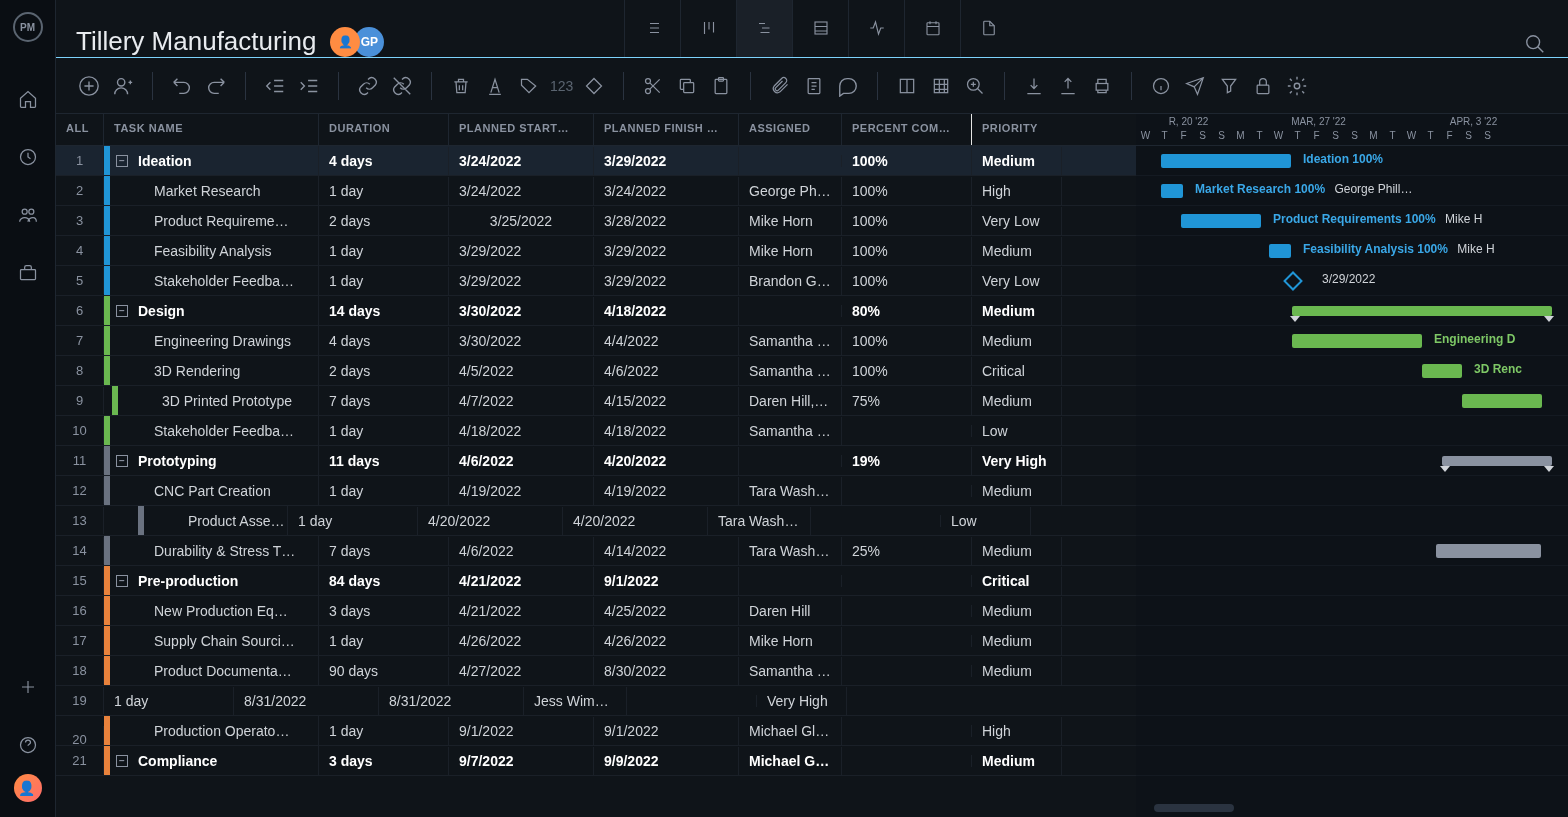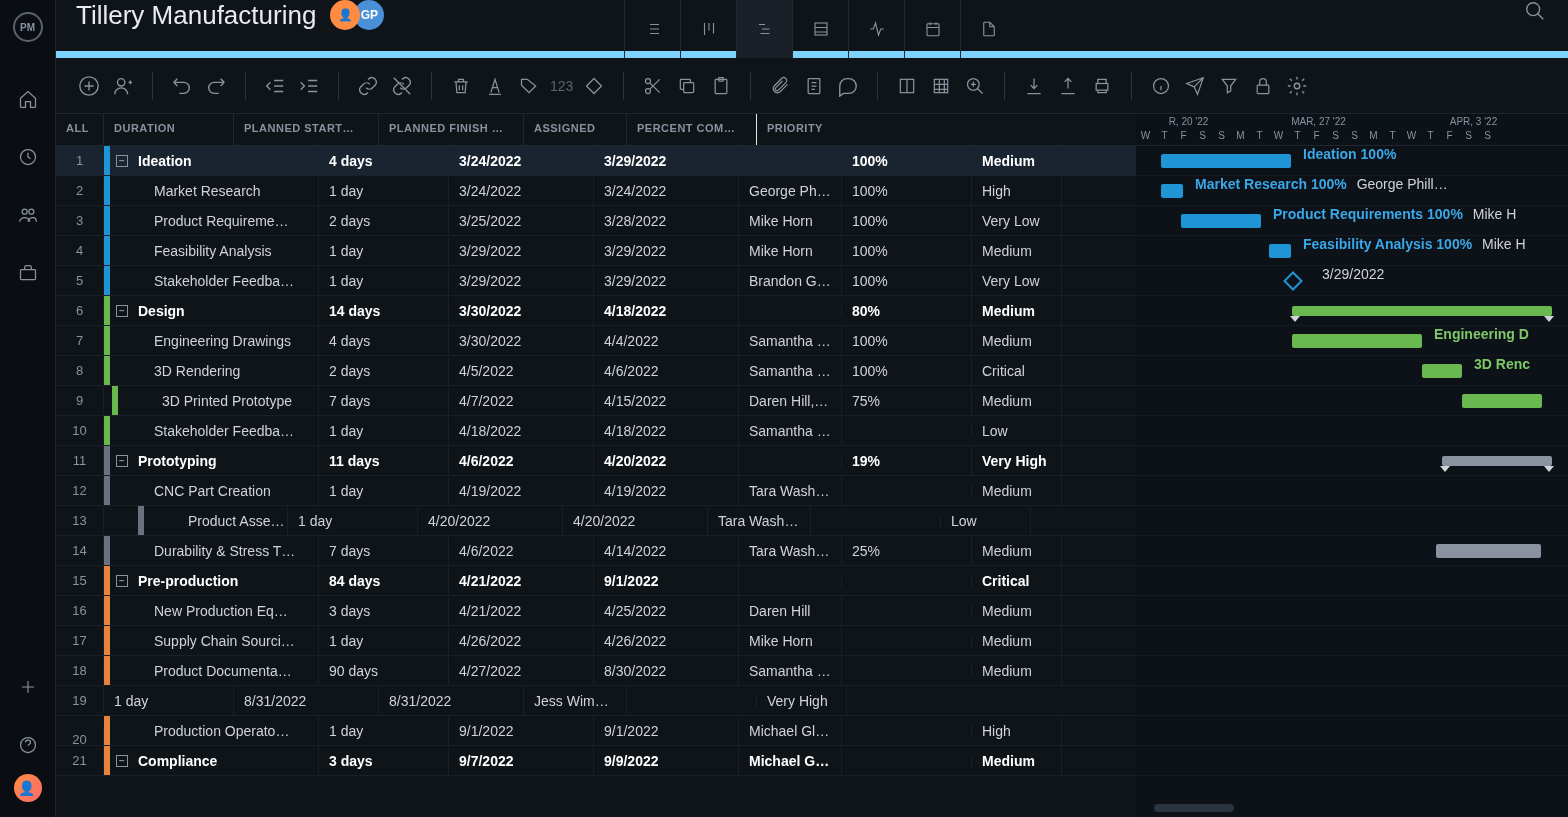--- a/index.html
+++ b/index.html
@@ -49,23 +49,23 @@
       margin-bottom: 15px;
       display: flex;
       align-items: center;
       justify-content: center;
       font-size: 14px;
     }
     .main { flex: 1; display: flex; flex-direction: column; }
     .header {
       height: 58px;
       display: flex;
-      align-items: flex-start;
+      align-items: flex-end;
       padding: 0 20px;
-      border-bottom: 7px solid #7dd3fc;
+      border-bottom: 1px solid #7dd3fc;
     }
     .project-title {
       font-size: 26px;
       font-weight: 300;
       color: #e8ebef;
     }
     .avatars { display: flex; margin-left: 20px; }
     .avatar-circle {
       width: 30px; height: 30px;
       border-radius: 50%;
@@ -202,23 +202,23 @@
     .milestone {
       position: absolute;
       width: 14px; height: 14px;
       transform: rotate(45deg);
       border: 2px solid #2095d6;
       background: #0d1218;
       top: 8px;
     }
     .gantt-label {
       position: absolute;
-      font-size: 14px;
+      font-size: 12px;
       font-weight: 600;
-      top: 0;
+      top: 6px;
       white-space: nowrap;
     }
     .label-blue { color: #3aa8e8; }
     .label-green { color: #7ec866; }
     .label-white { color: #d0d4d9; font-weight: 400; margin-left: 6px; }
     svg { stroke: #8a92a0; fill: none; stroke-width: 1.5; }
     .scrollbar-h {
       position: absolute;
       bottom: 5px;
       left: 18px;
@@ -496,20 +496,21 @@
             <circle cx="12" cy="12" r="3"></circle>
             <path d="M12 2v3M12 19v3M4.2 4.2l2.1 2.1M17.7 17.7l2.1 2.1M2 12h3M19 12h3M4.2 19.8l2.1-2.1M17.7 6.3l2.1-2.1"></path>
           </svg>
         </div>
     </div>
 
     <div class="content">
       <div class="table-pane">
         <div class="grid-header">
           <div class="col-num">ALL</div>
+          <div class="col-task">TASK NAME</div>
           <div class="col-dur">DURATION</div>
           <div class="col-start">PLANNED START…</div>
           <div class="col-finish">PLANNED FINISH …</div>
           <div class="col-assign">ASSIGNED</div>
           <div class="col-percent">PERCENT COM…</div>
           <div class="col-priority">PRIORITY</div>
         </div>
         <div id="table-body">
             <div class="grid-row parent selected">
               <div class="cell col-num" style="width: 48px;">1</div>
@@ -538,21 +539,21 @@
               <div class="cell" style="width: 130px;">100%</div>
               <div class="cell" style="width: 90px;">High</div>
             </div>
             <div class="grid-row">
               <div class="cell col-num" style="width: 48px;">3</div>
               <div class="task-cell" style="width: 215px;">
                 <div class="color-bar color-blue"></div>
                 <div class="task-name child">Product Requireme…</div>
               </div>
               <div class="cell" style="width: 130px;">2 days</div>
-              <div class="cell" style="width: 145px;">3/25/2022</div>
+              <div class="cell" style="width: 145px; text-align: center;">3/25/2022</div>
               <div class="cell" style="width: 145px;">3/28/2022</div>
               <div class="cell" style="width: 103px;">Mike Horn</div>
               <div class="cell" style="width: 130px;">100%</div>
               <div class="cell" style="width: 90px;">Very Low</div>
             </div>
             <div class="grid-row">
               <div class="cell col-num" style="width: 48px;">4</div>
               <div class="task-cell" style="width: 215px;">
                 <div class="color-bar color-blue"></div>
                 <div class="task-name child">Feasibility Analysis</div>

